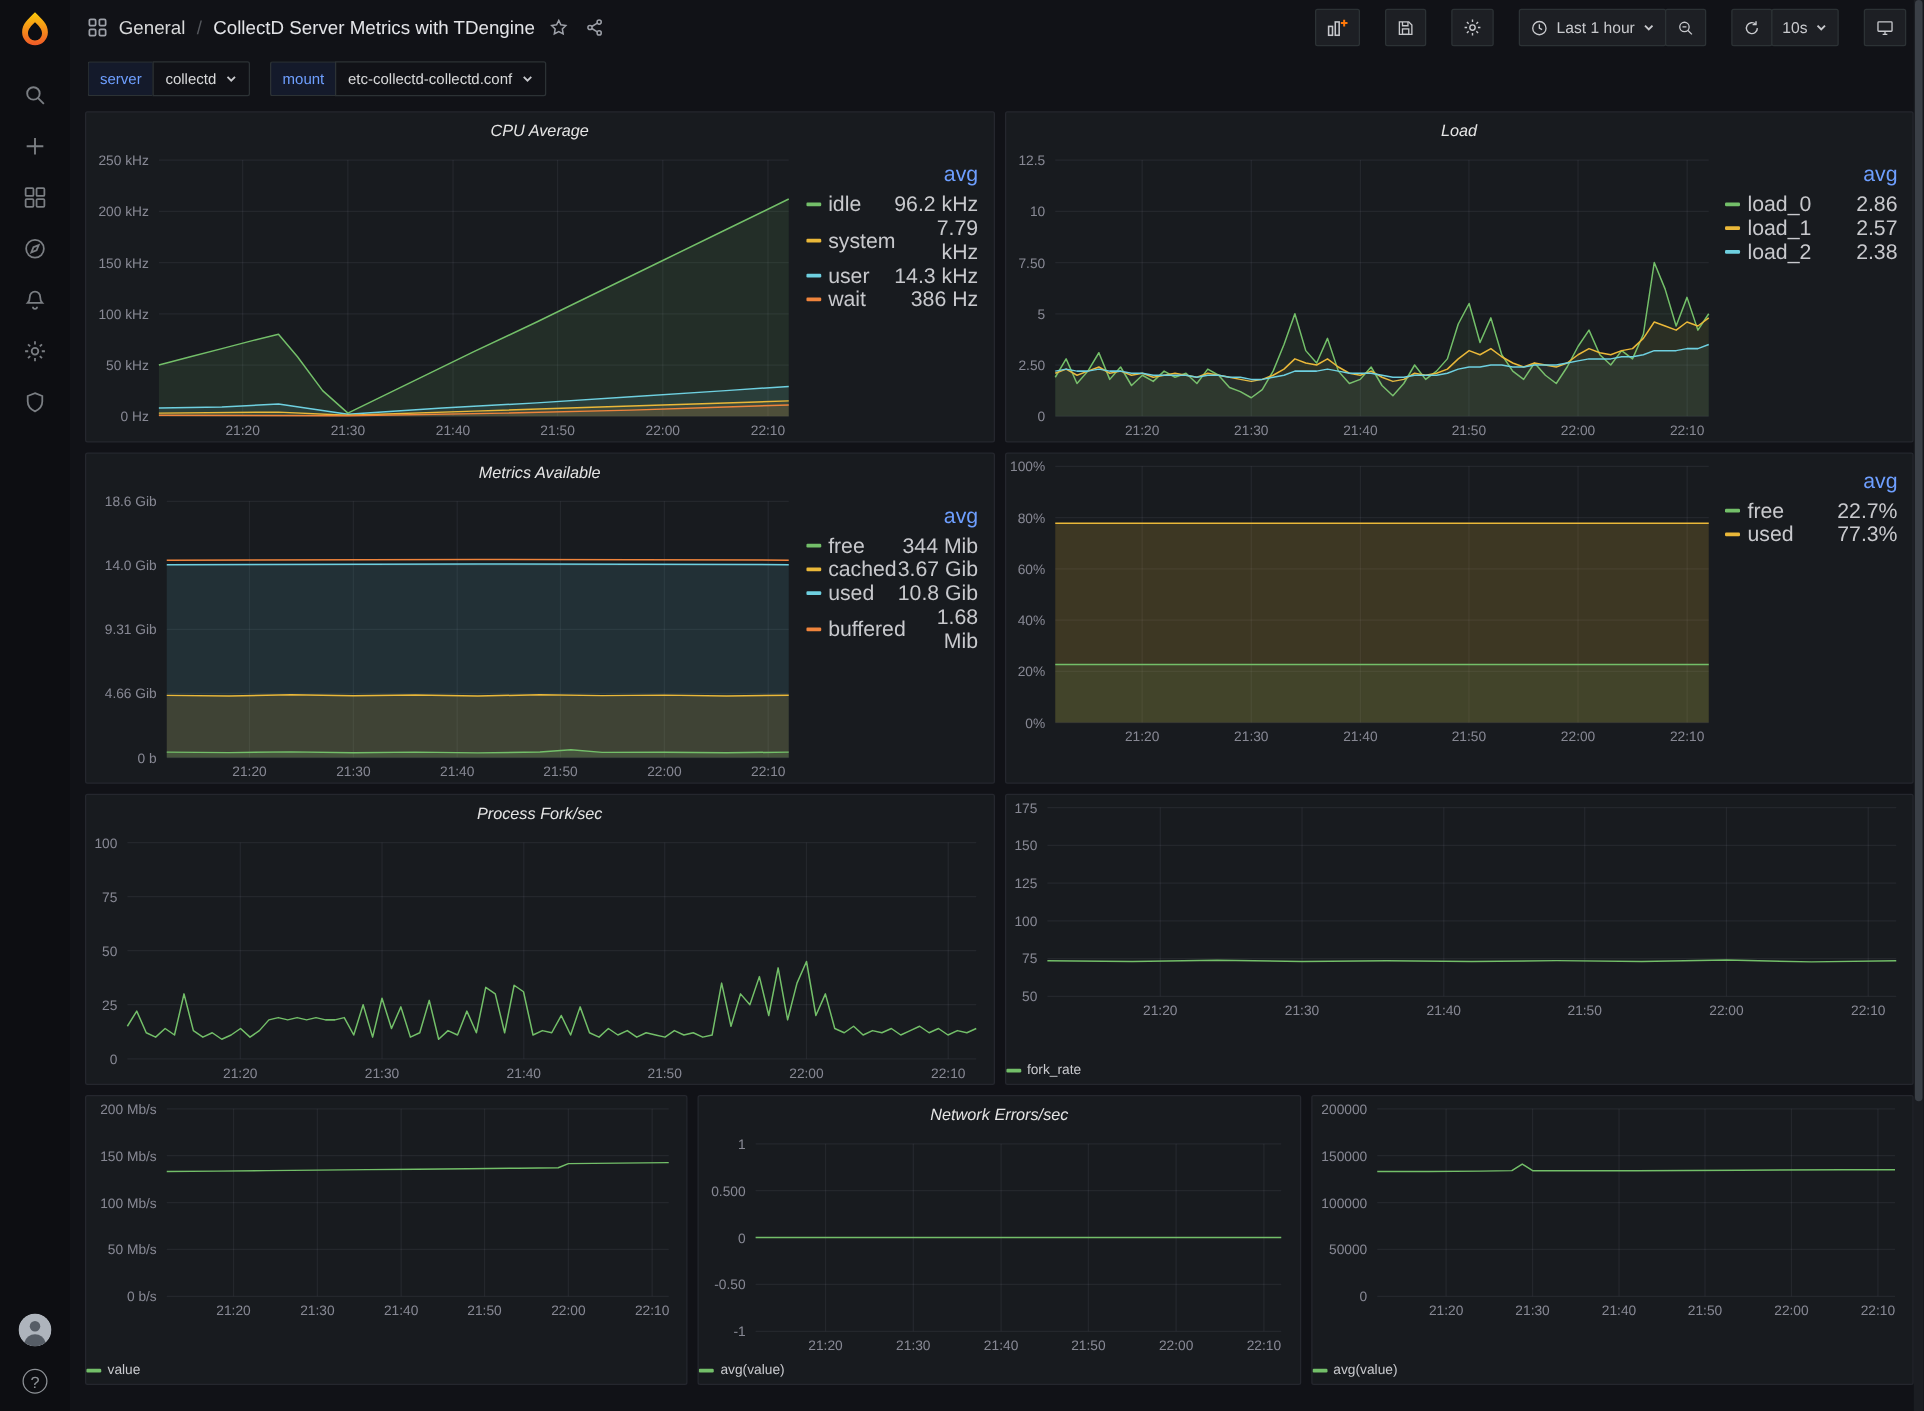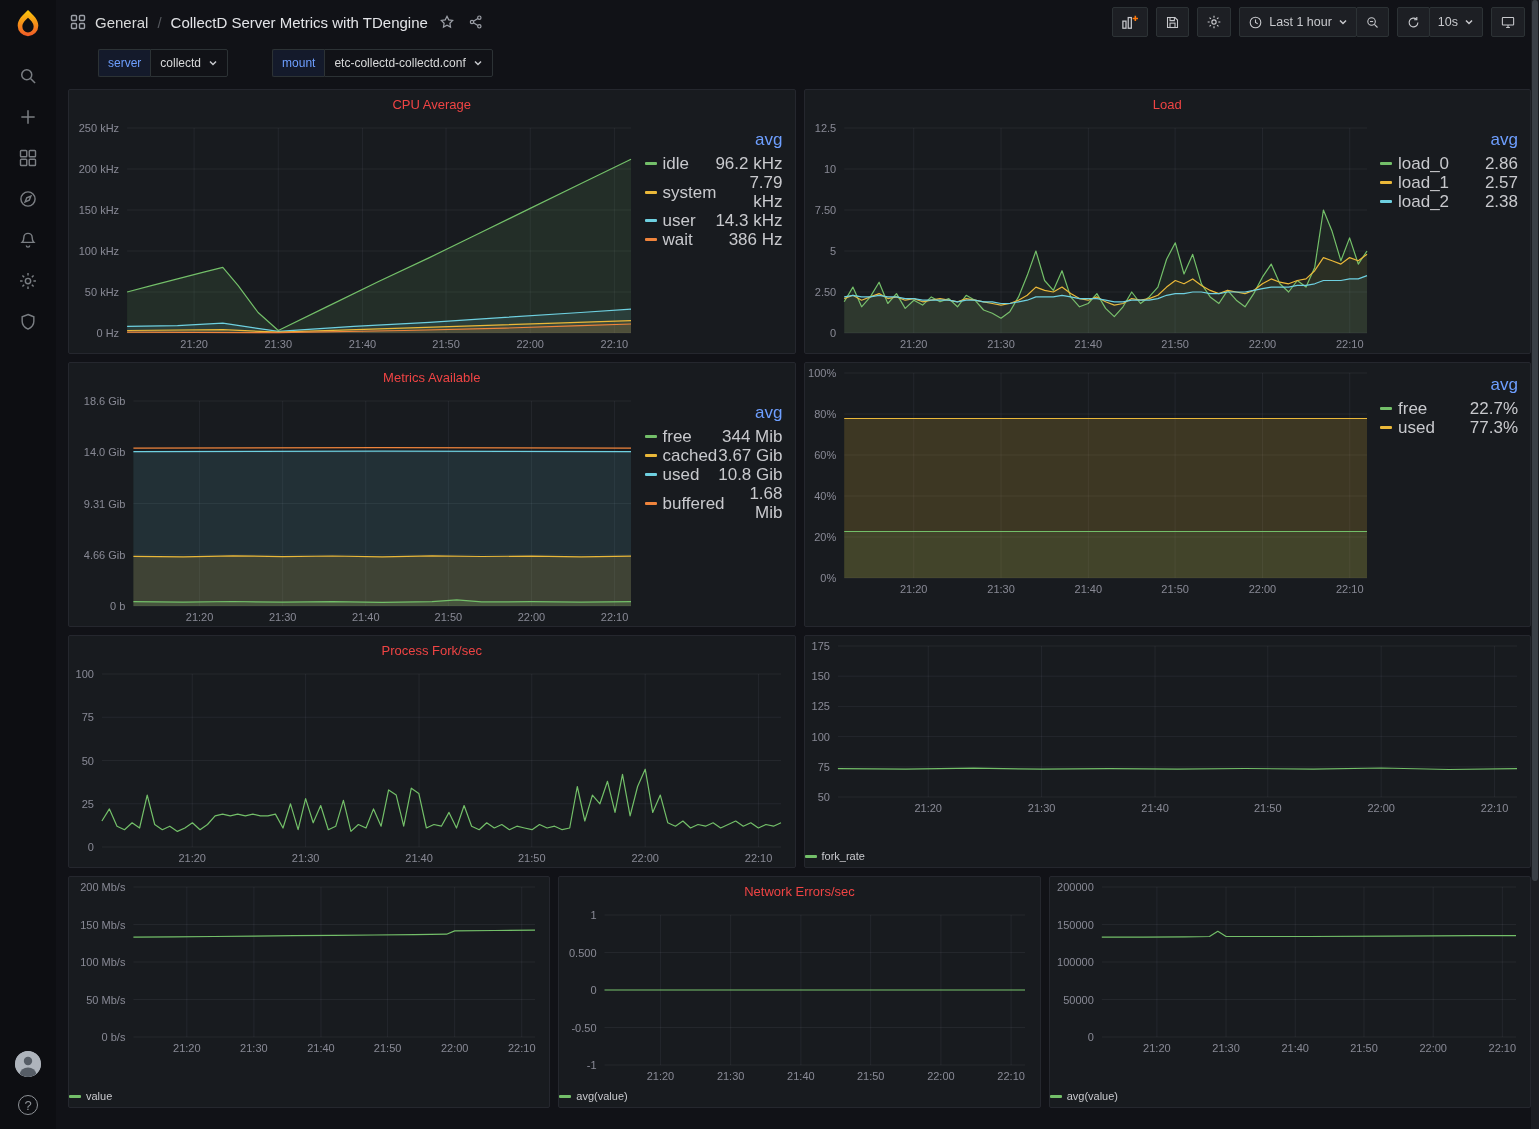--- a/index.html
+++ b/index.html
@@ -31,52 +31,52 @@
   .main { flex: 1; display: flex; flex-direction: column; min-width: 0; padding-right: 8px; }
 
   .topnav { height: 44px; display: flex; align-items: center; justify-content: space-between; padding: 0 6px 0 14px; flex-shrink: 0; }
   .crumb { display: flex; align-items: center; gap: 9px; font-size: 15px; }
   .crumb .sep { color: #55585e; }
   .crumb-section { color: #d8d9da; cursor: pointer; }
   .crumb-title { color: #e3e4e8; cursor: pointer; }
   .crumb-icon { display: flex; align-items: center; cursor: pointer; }
   .mini-btn { background: none; border: none; display: flex; align-items: center; cursor: pointer; padding: 2px; }
 
-  .tools { display: flex; align-items: center; gap: 8px; }
+  .tools { display: flex; align-items: center; gap: 20px; }
   .btn-group { display: flex; }
   .btn-group .tbtn + .tbtn { margin-left: -1px; }
   .tbtn {
     height: 30px; min-width: 32px; padding: 0 8px; background: #1d1f24;
     border: 1px solid #2c3235; border-radius: 2px; display: flex; align-items: center;
     justify-content: center; gap: 6px; color: #c8c9cd; font-size: 12.5px; cursor: pointer;
     font-family: "Liberation Sans", sans-serif;
   }
 
   
   .varbar { display: flex; gap: 16px; padding: 5px 0 10px 14px; align-items: center; flex-shrink: 0; }
   .varpill { display: flex; align-items: stretch; font-size: 12px; }
   .varlabel {
     color: #6e9fff; background: #141a2b; border: 1px solid #2c3235; border-right: none;
-    border-radius: 2px 0 0 2px; padding: 6px 9px; display: flex; align-items: center; margin-left: 28px;
+    border-radius: 2px 0 0 2px; padding: 6px 9px; display: flex; align-items: center;
   }
   .varvalue {
     color: #d8d9da; background: #111217; border: 1px solid #2c3235;
     border-radius: 0 2px 2px 0; padding: 6px 9px; display: flex; align-items: center; gap: 7px; cursor: pointer;
   }
 
   
   .dash { flex: 1; display: flex; flex-direction: column; gap: 8px; padding: 2px 0 8px 12px; min-height: 0; }
   .dash-row { display: flex; gap: 8px; flex-shrink: 0; }
   .panel {
     background: #181b1f; border: 1px solid #25272e; border-radius: 2px;
     flex: 1; display: flex; flex-direction: column; min-width: 0; overflow: hidden;
   }
   .panel-header {
     height: 28px; display: flex; align-items: center; justify-content: center;
-    font-size: 13px; color: #ef4444; cursor: pointer; flex-shrink: 0;
+    font-size: 13px; color: #e5e5e5; cursor: pointer; flex-shrink: 0; font-style: italic;
   }
   .panel-body { flex: 1; display: flex; min-height: 0; }
   .chart-wrap { flex: 1; min-width: 0; position: relative; }
   .chart-wrap svg { display: block; }
   svg text.tick { fill: rgba(204,204,220,0.62); font: 11px "Liberation Sans", sans-serif; }
 
   .legend-right { width: 150px; padding: 12px 12px 4px 0; font-size: 17px; color: #c8c9cd; overflow: hidden; flex-shrink: 0; }
   .legend-hrow { display: grid; grid-template-columns: 1fr auto; margin-bottom: 4px; }
   .lg-avg { color: #6e9fff; text-align: right; cursor: pointer; }
   .legend-row { display: grid; grid-template-columns: 18px 1fr auto; align-items: center; line-height: 19px; cursor: pointer; }

